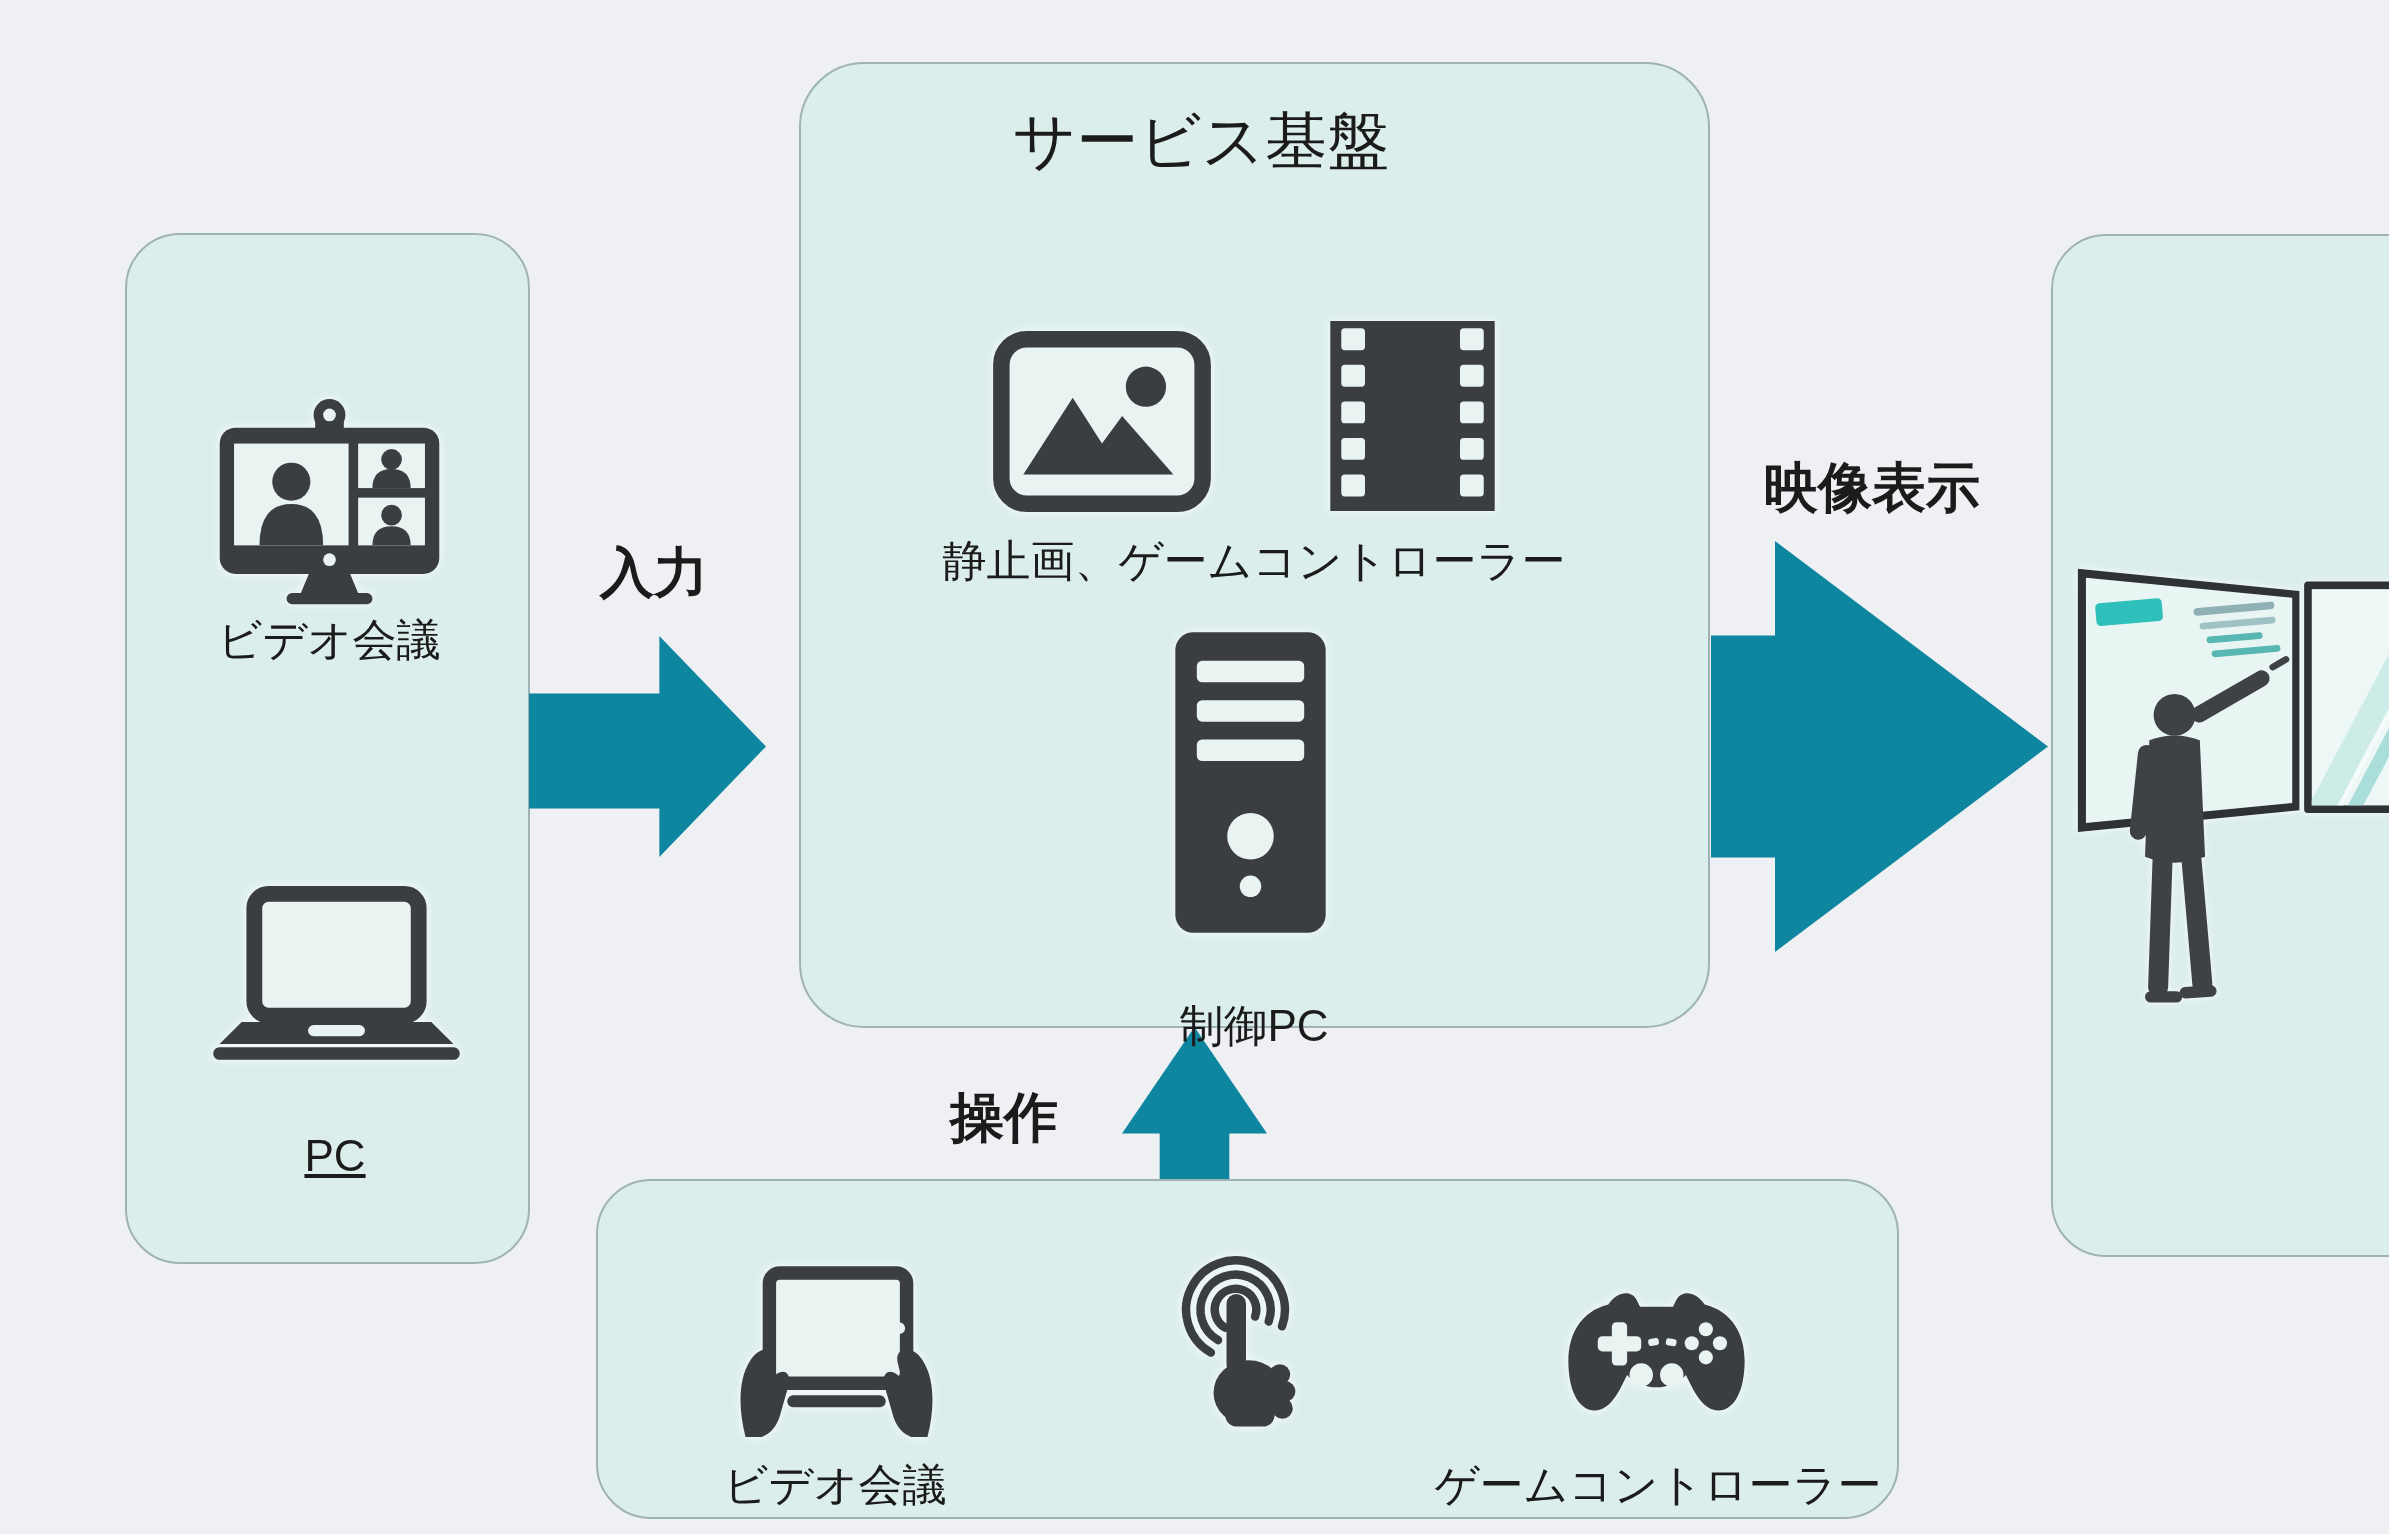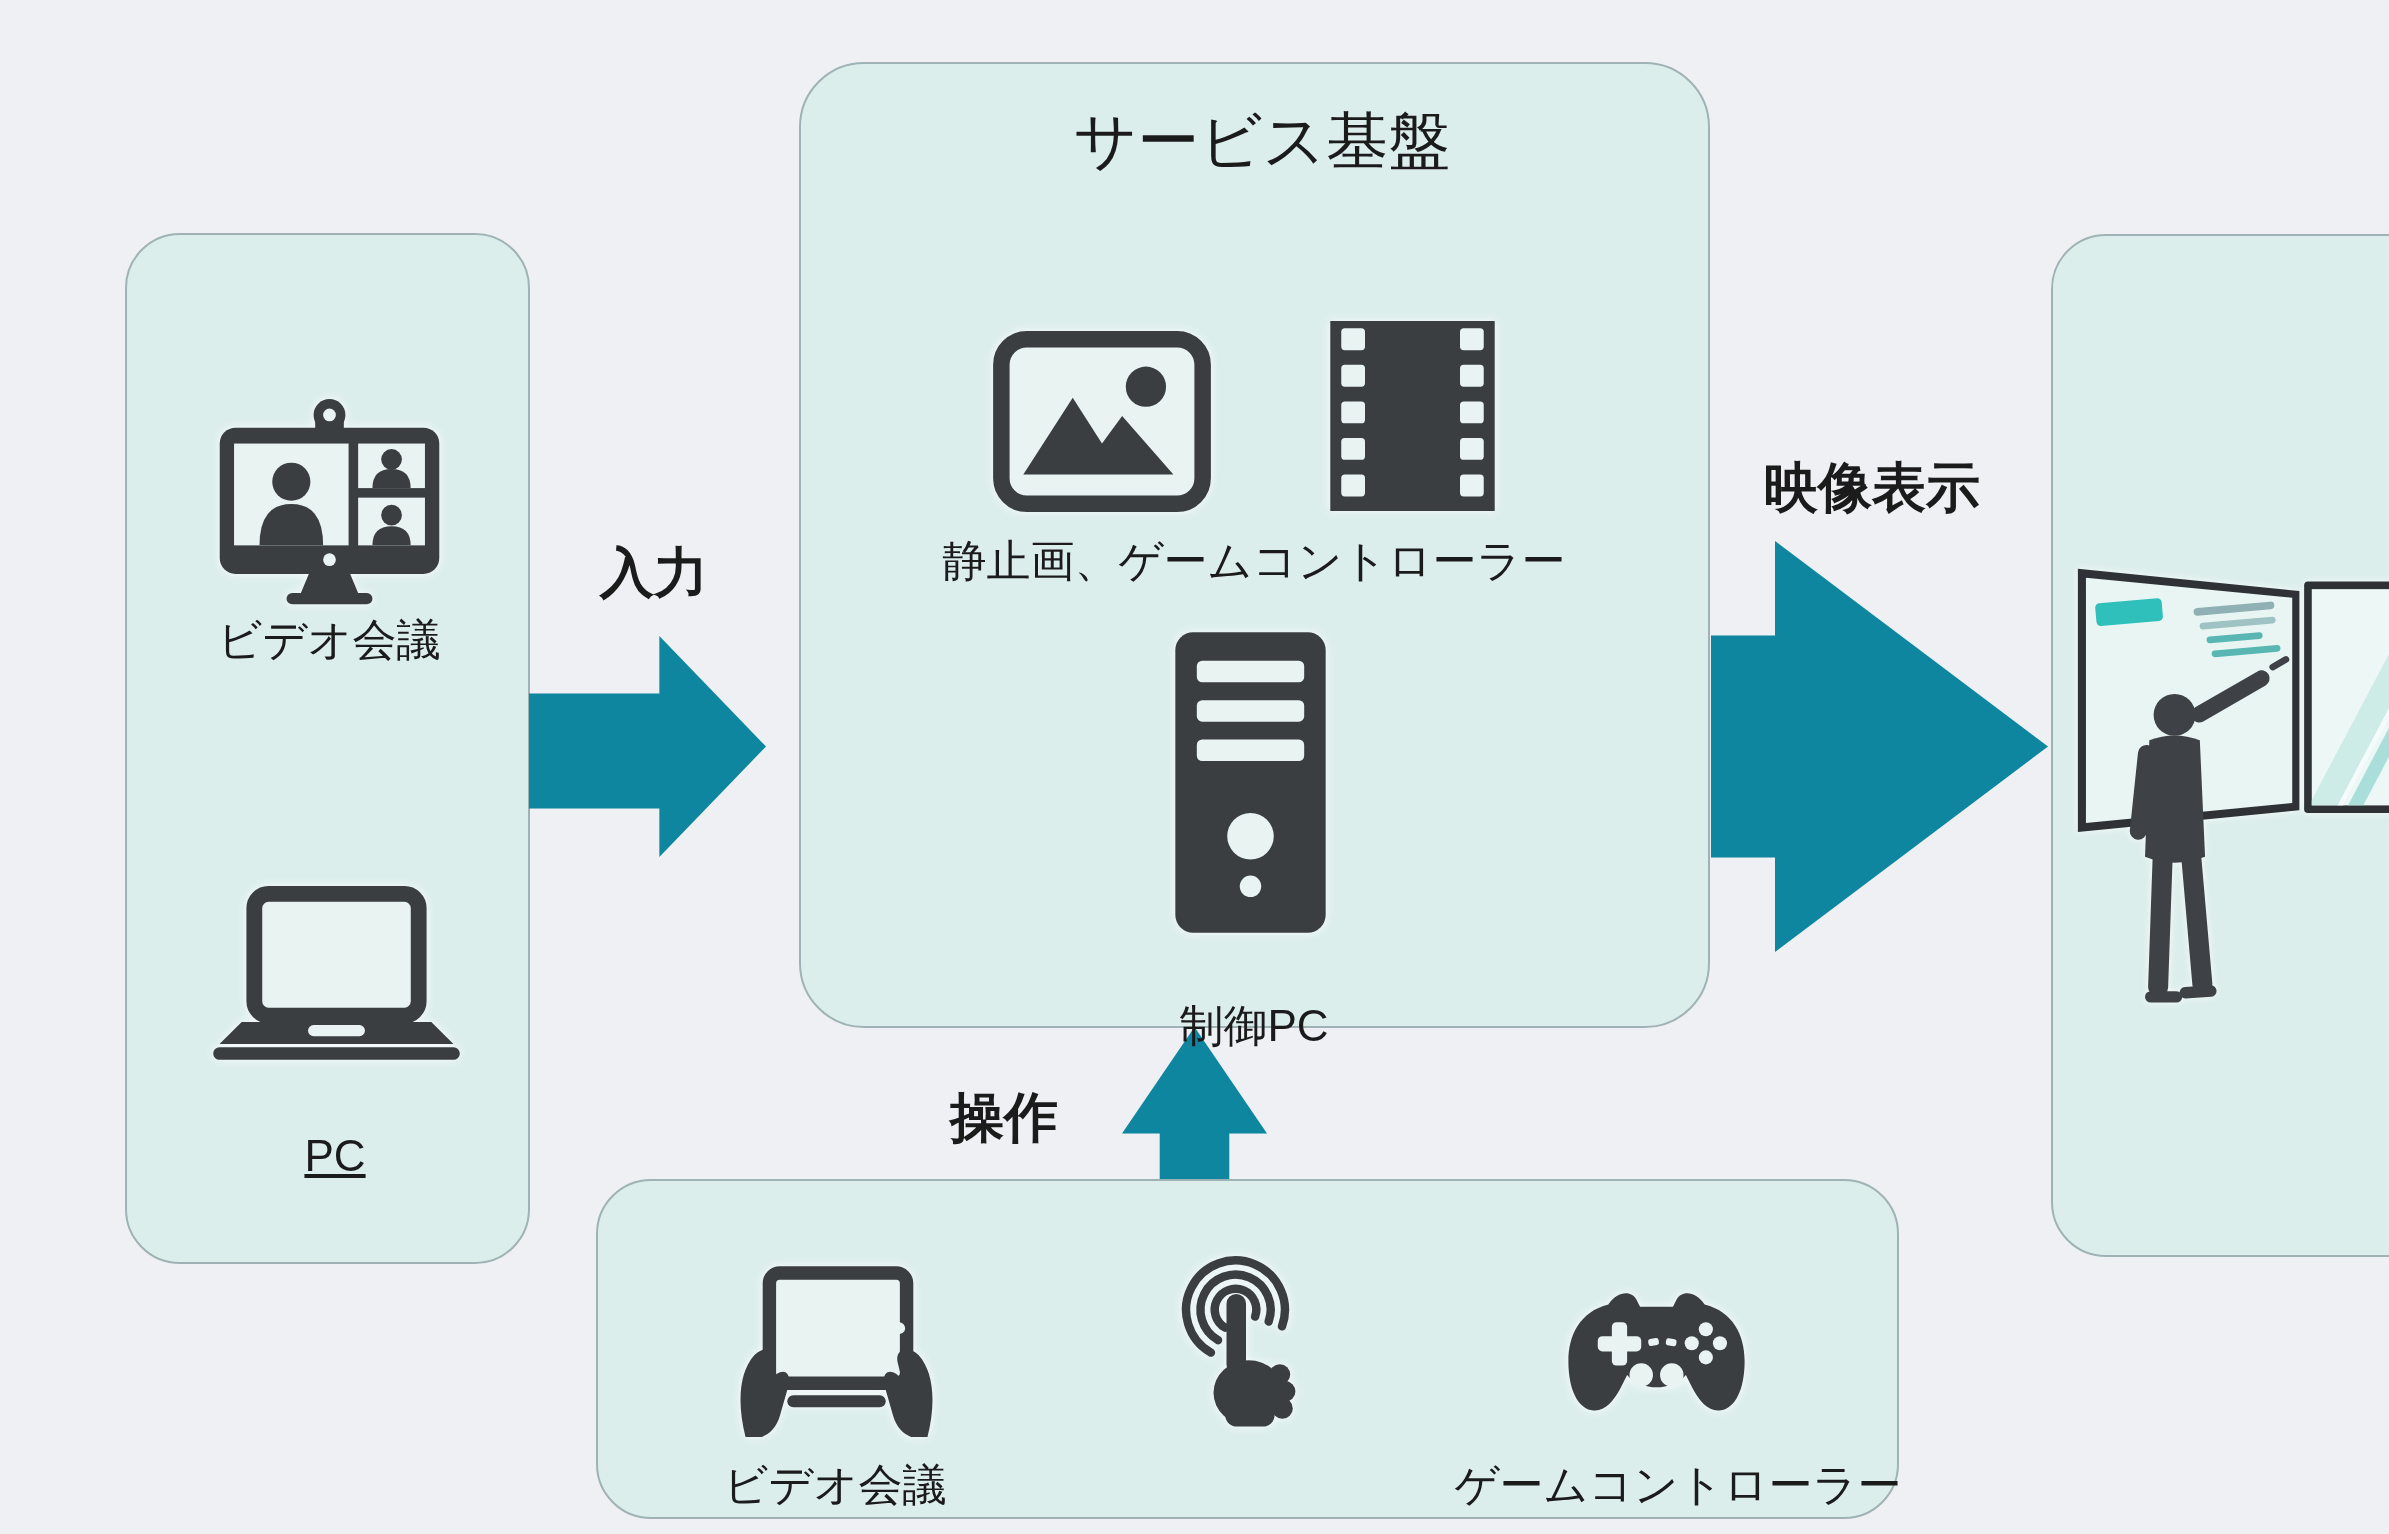--- a/index.html
+++ b/index.html
@@ -36,34 +36,34 @@
 
   <div class="arrow" style="left:529px;top:636px;width:237px;height:221px;
               clip-path:polygon(0% 26%,55% 26%,55% 0%,100% 50%,55% 100%,55% 78%,0% 78%);"></div>
 
   <div class="arrow" style="left:1711px;top:541px;width:337px;height:411px;
               clip-path:polygon(0% 23%,19% 23%,19% 0%,100% 50%,19% 100%,19% 77%,0% 77%);"></div>
 
   <div class="arrow" style="left:1122px;top:1027px;width:145px;height:152px;
               clip-path:polygon(50% 0%,100% 70%,74% 70%,74% 100%,26% 100%,26% 70%,0% 70%);"></div>
 
-  <div class="lbl title" style="left:1262px;top:141px;">サービス基盤</div>
+  <div class="lbl title" style="left:1201px;top:141px;">サービス基盤</div>
 
   <div class="lbl bold" style="left:654px;top:573px;text-align:center;">入力</div>
   <div class="lbl bold" style="left:1004px;top:1118px;">操作</div>
   <div class="lbl bold" style="left:1872px;top:488px;">映像表示</div>
 
   <div class="lbl item" style="left:1254px;top:561px;">静止画、ゲームコントローラー</div>
   <div class="lbl item" style="left:1254px;top:1026px;">制御PC</div>
 
   <div class="lbl item" style="left:329px;top:640px;text-align:right;">ビデオ会議</div>
   <div class="lbl item" style="left:335px;top:1156px;text-decoration:underline;">PC</div>
 
   <div class="lbl item" style="left:835px;top:1485px;">ビデオ会議</div>
-  <div class="lbl item" style="left:1658px;top:1485px;margin-left:20px;">ゲームコントローラー</div>
+  <div class="lbl item" style="left:1658px;top:1485px;">ゲームコントローラー</div>
 
   <svg class="icon" style="left:210px;top:399px;" width="239" height="210" viewBox="0 0 150 132">
     <rect class="ink" x="66" y="12" width="18" height="10"></rect>
     <circle class="ink" cx="75" cy="10" r="10"></circle>
       <circle class="lite" cx="75" cy="10" r="4"></circle>
     <rect class="ink" x="6" y="18" width="138" height="92" rx="10"></rect>
     <rect class="lite" x="15" y="28" width="72" height="64"></rect>
     <circle class="ink" cx="51" cy="52" r="12"></circle>
     <path class="ink" d="M31 92 Q31 66 51 66 Q71 66 71 92 Z"></path>
     <rect class="lite" x="93" y="28" width="42" height="28"></rect>

